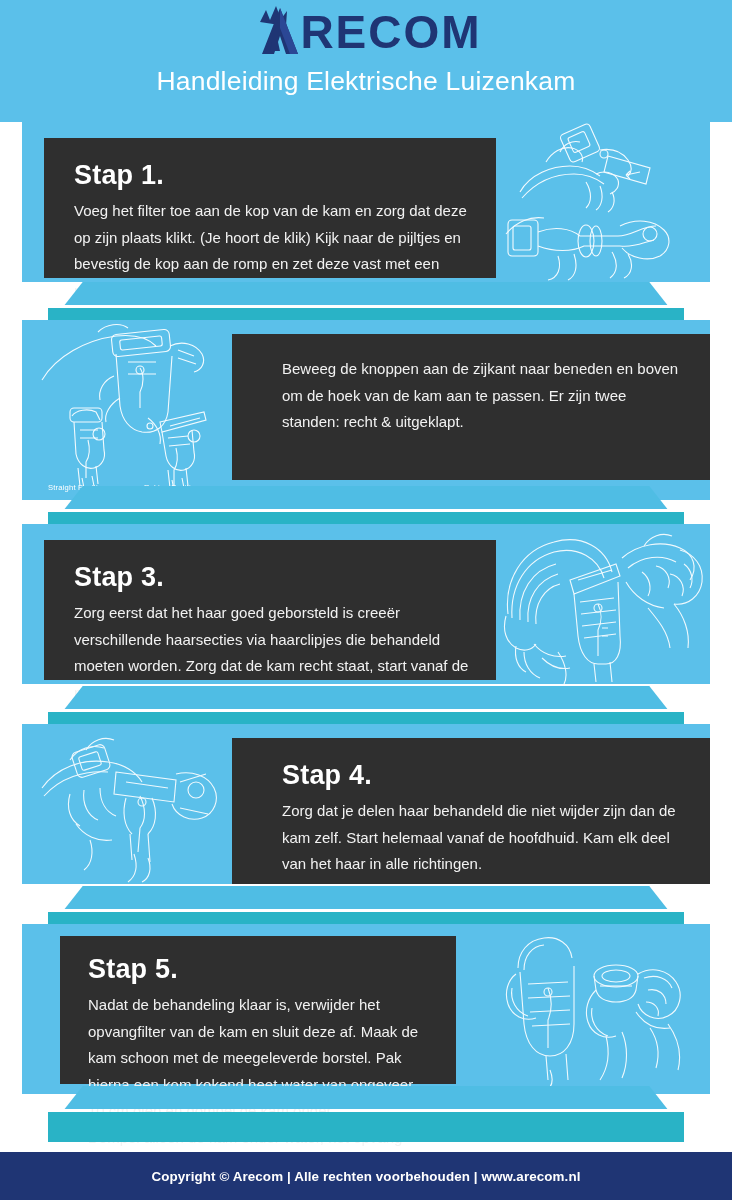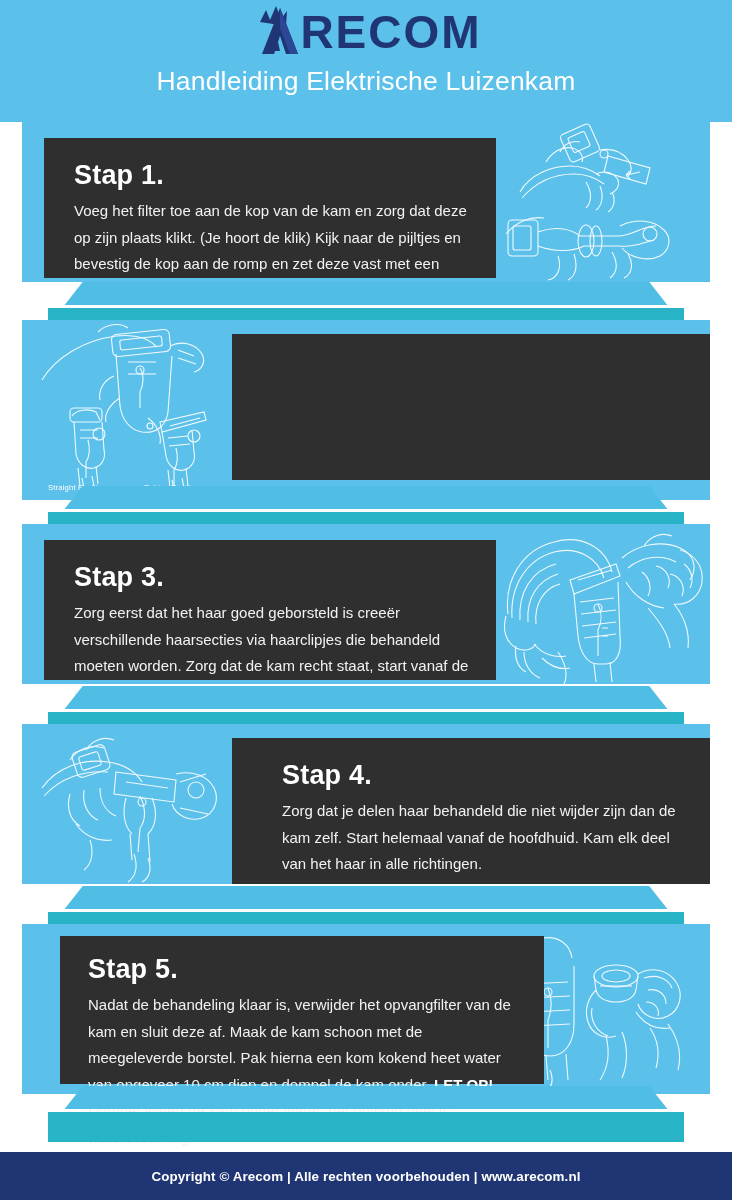--- a/index.html
+++ b/index.html
@@ -251,20 +251,21 @@
           <circle cx="166" cy="114" r="6"></circle>
           <path d="M148 126 C150 134 150 142 146 148 L146 164"></path>
           <path d="M140 148 L142 166 M158 146 L160 164"></path>
           <path d="M144 158 L146 168 M154 156 L156 166"></path>
         </g>
       </svg>
     </div>
     <div class="pos-label" style="left:48px;top:163px;">Straight Position</div>
     <div class="pos-label" style="left:144px;top:163px;">Raking Position</div>
     <div class="card" style="left:232px;top:14px;width:478px;height:146px;padding-left:50px;">
+      <p>Beweeg de knoppen aan de zijkant naar beneden en boven om de hoek van de kam aan te passen. Er zijn twee standen: recht &amp; uitgeklapt.</p>
     </div>
   </div>
 
   <div class="shelf" style="top:486px;">
     <svg class="shelf-top" width="732" height="34" viewBox="0 0 732 34">
       <polygon points="22,0 710,0 732,28 0,28" fill="#4FBDE4"></polygon>
     </svg>
     <div class="shelf-front"></div>
   </div>
 
@@ -395,21 +396,21 @@
           <path d="M136 84 C144 96 156 102 170 100"></path>
           <path d="M150 100 C158 112 160 126 156 140"></path>
           <path d="M168 96 C178 110 182 126 178 142"></path>
           <path d="M96 62 C88 70 84 82 88 94 C92 106 104 112 116 108"></path>
           <path d="M92 80 C90 92 96 104 108 108"></path>
           <path d="M106 108 C110 124 108 140 100 152"></path>
           <path d="M122 104 C128 118 128 136 122 150"></path>
         </g>
       </svg>
     </div>
-    <div class="card" style="left:60px;top:12px;width:484px;height:148px;padding:18px 26px 16px 28px;">
+    <div class="card" style="left:60px;top:12px;width:396px;height:148px;padding:18px 26px 16px 28px;">
       <h2>Stap 5.</h2>
       <p id="step5-body">Nadat de behandeling klaar is, verwijder het opvangfilter van de kam en sluit deze af. Maak de kam schoon met de meegeleverde borstel.  Pak hierna een kom kokend heet water van ongeveer 10 cm diep en dompel de kam onder. <b>LET OP!</b> Dompel alleen de kam onder water, het opvang deel is <b>NIET</b> waterbestendig!</p>
     </div>
   </div>
 
   <div class="shelf" style="top:1086px;">
     <svg class="shelf-top" width="732" height="34" viewBox="0 0 732 34">
       <polygon points="22,0 710,0 732,28 0,28" fill="#4FBDE4"></polygon>
     </svg>
     <div class="shelf-front"></div>

